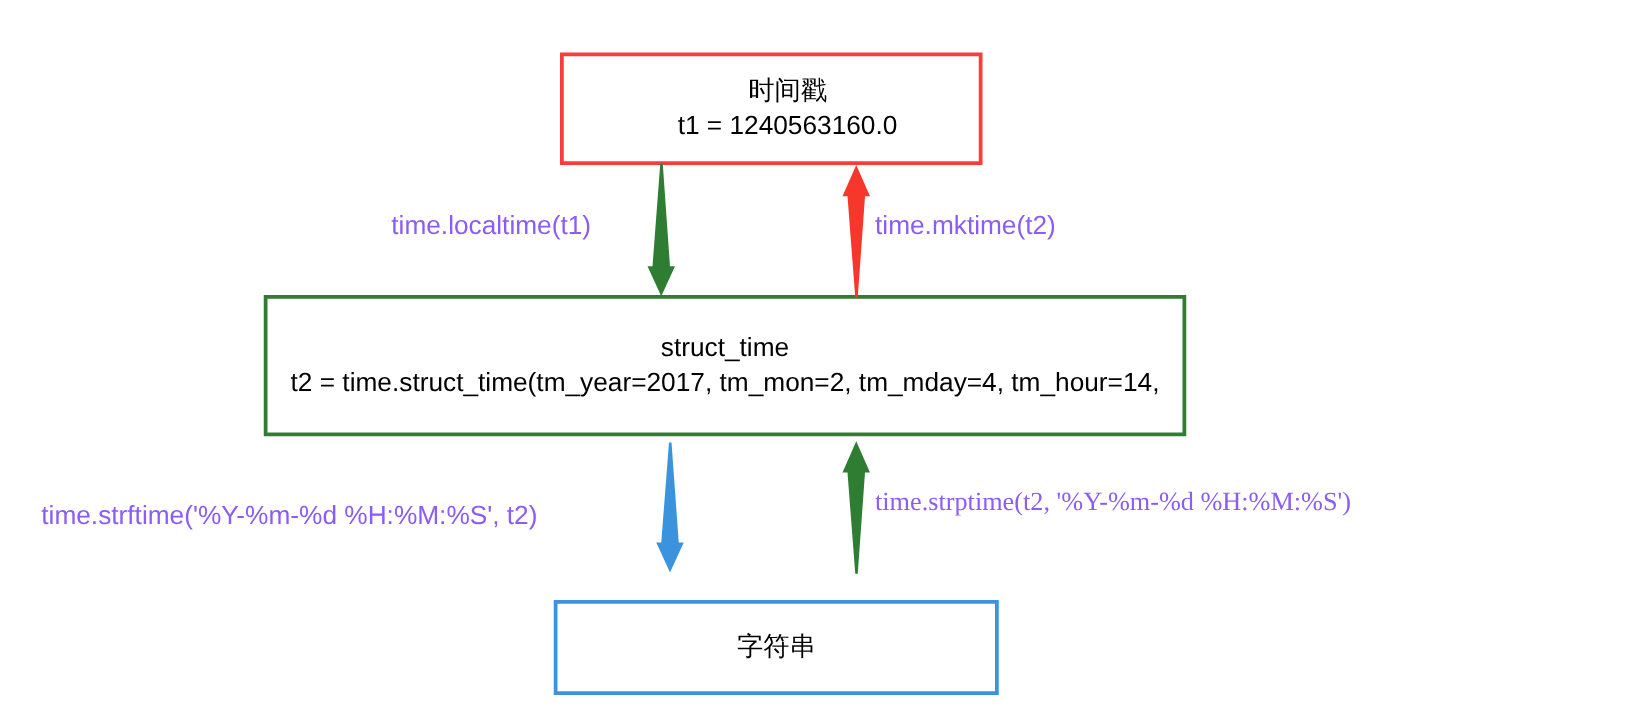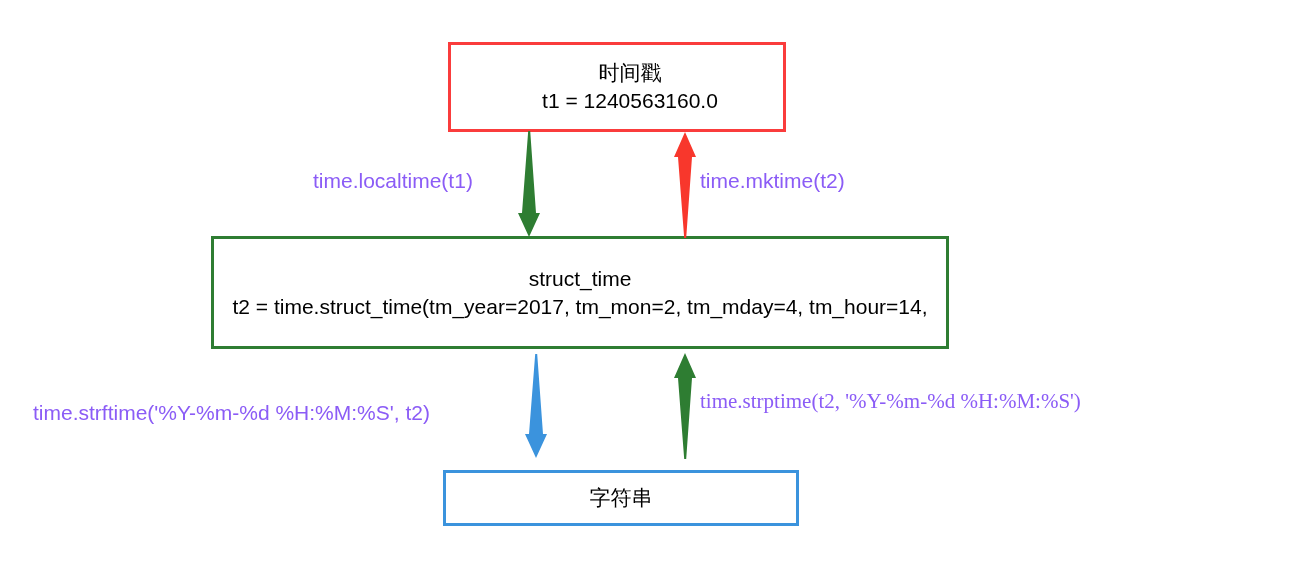--- a/index.html
+++ b/index.html
@@ -57,23 +57,23 @@
     left: 211px;
     top: 236px;
     width: 738px;
     height: 113px;
     border: 3px solid #2e7d32;
     justify-content: flex-start;
     padding-top: 26px;
   }
   #node-string {
     left: 443px;
-    top: 470px;
+    top: 480px;
     width: 356px;
-    height: 56px;
+    height: 76px;
     border: 3px solid #3b93dd;
   }
 
   
   .arrow {
     position: absolute;
     overflow: visible;
   }
 
   

